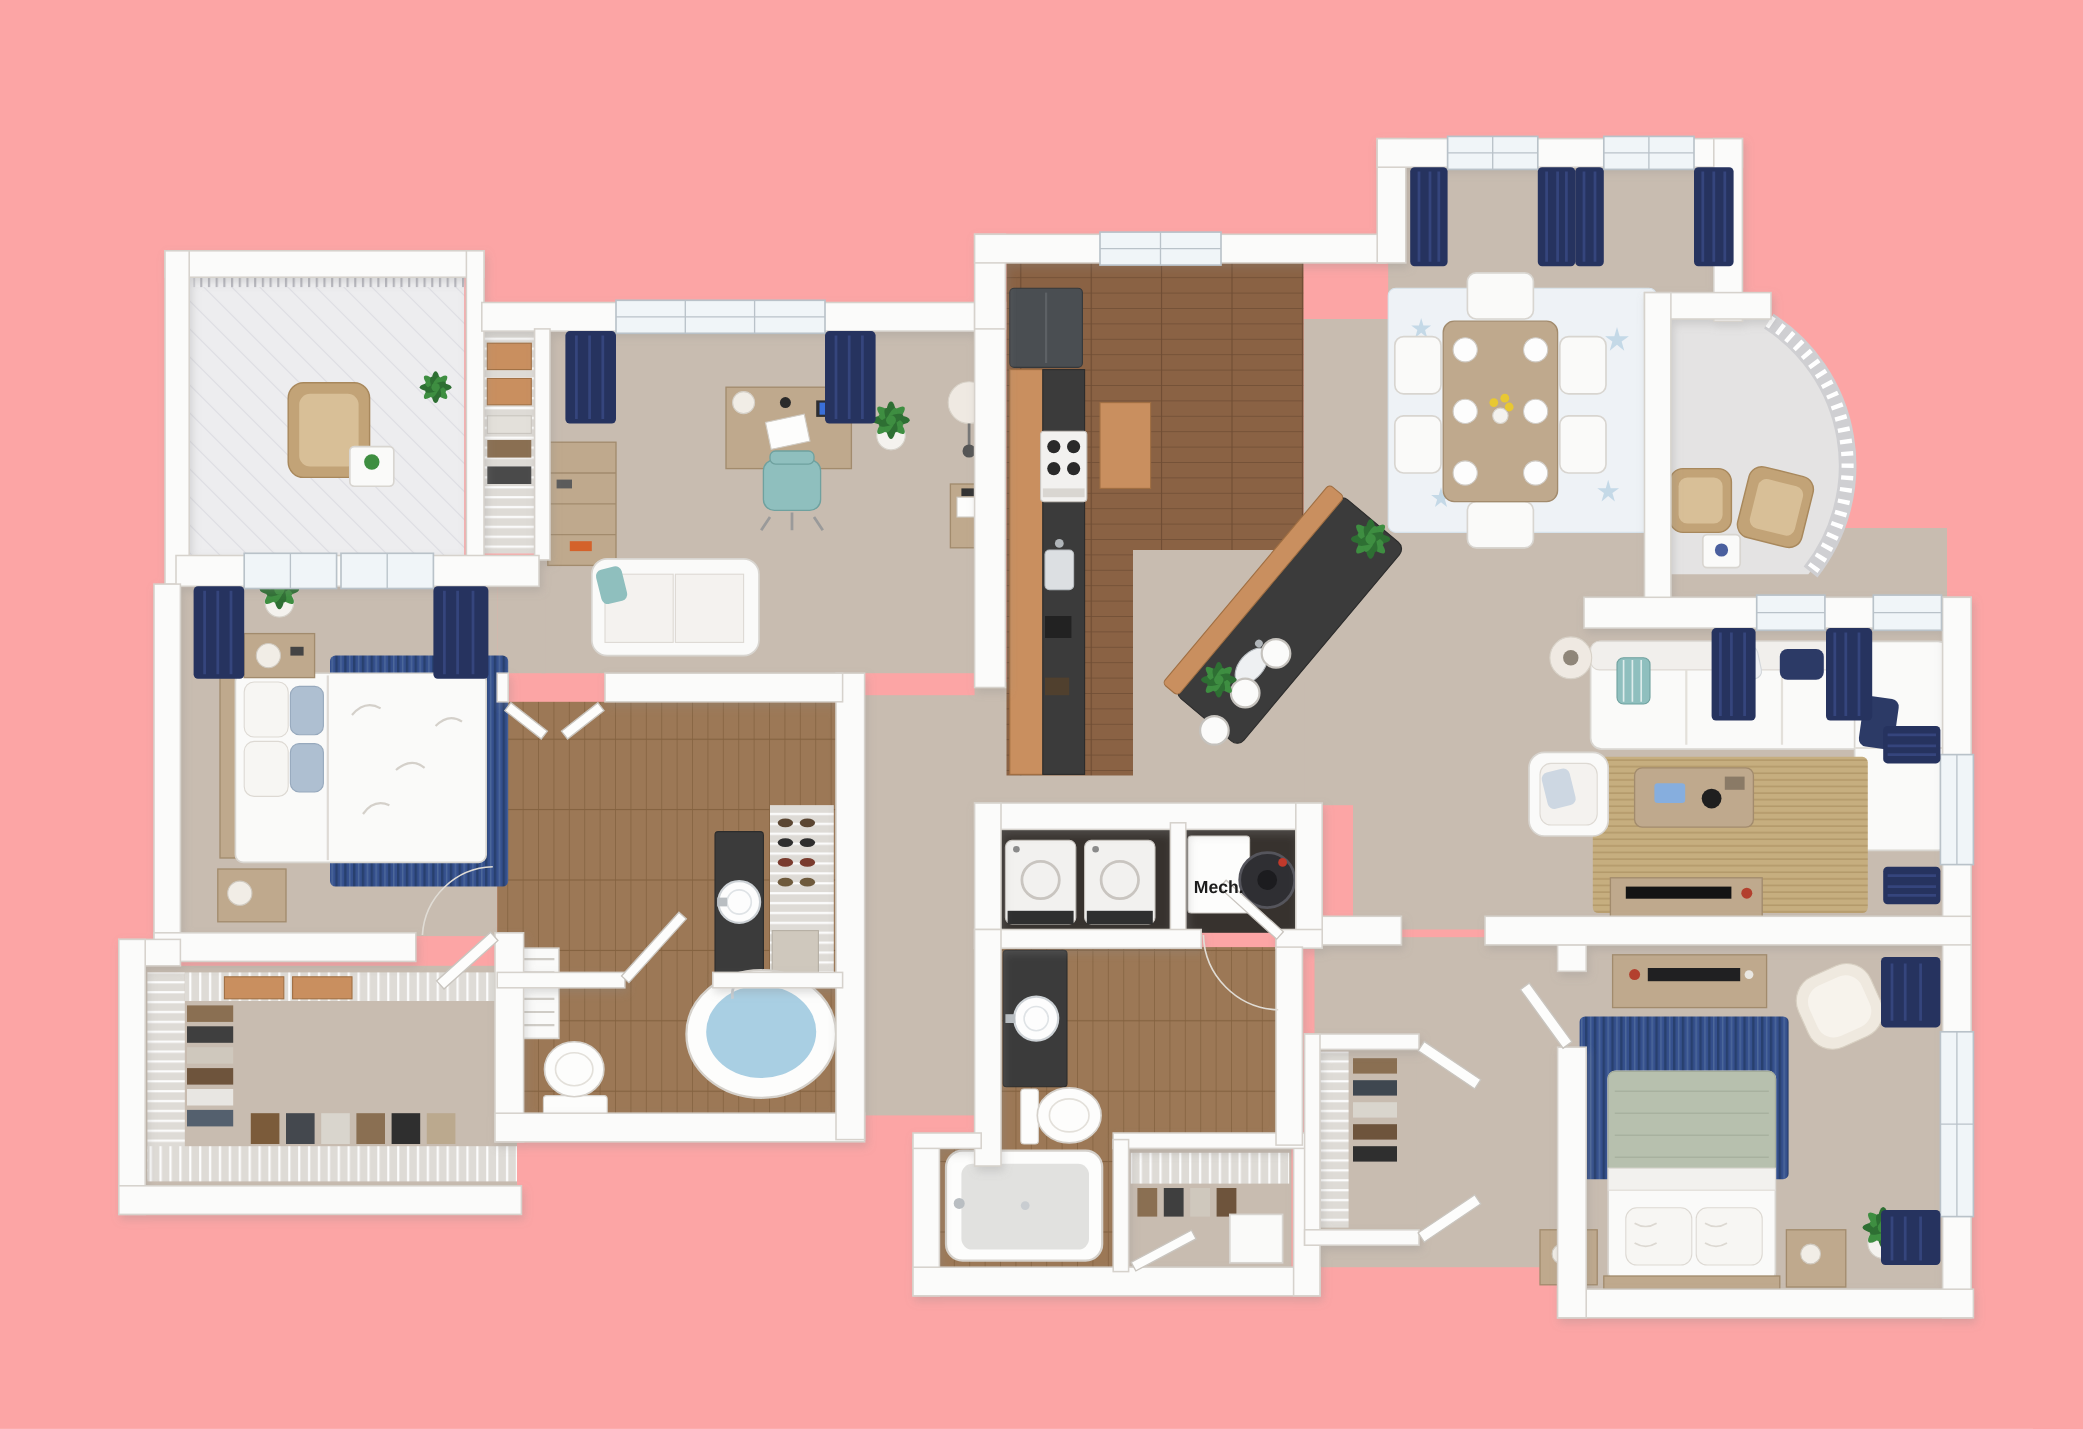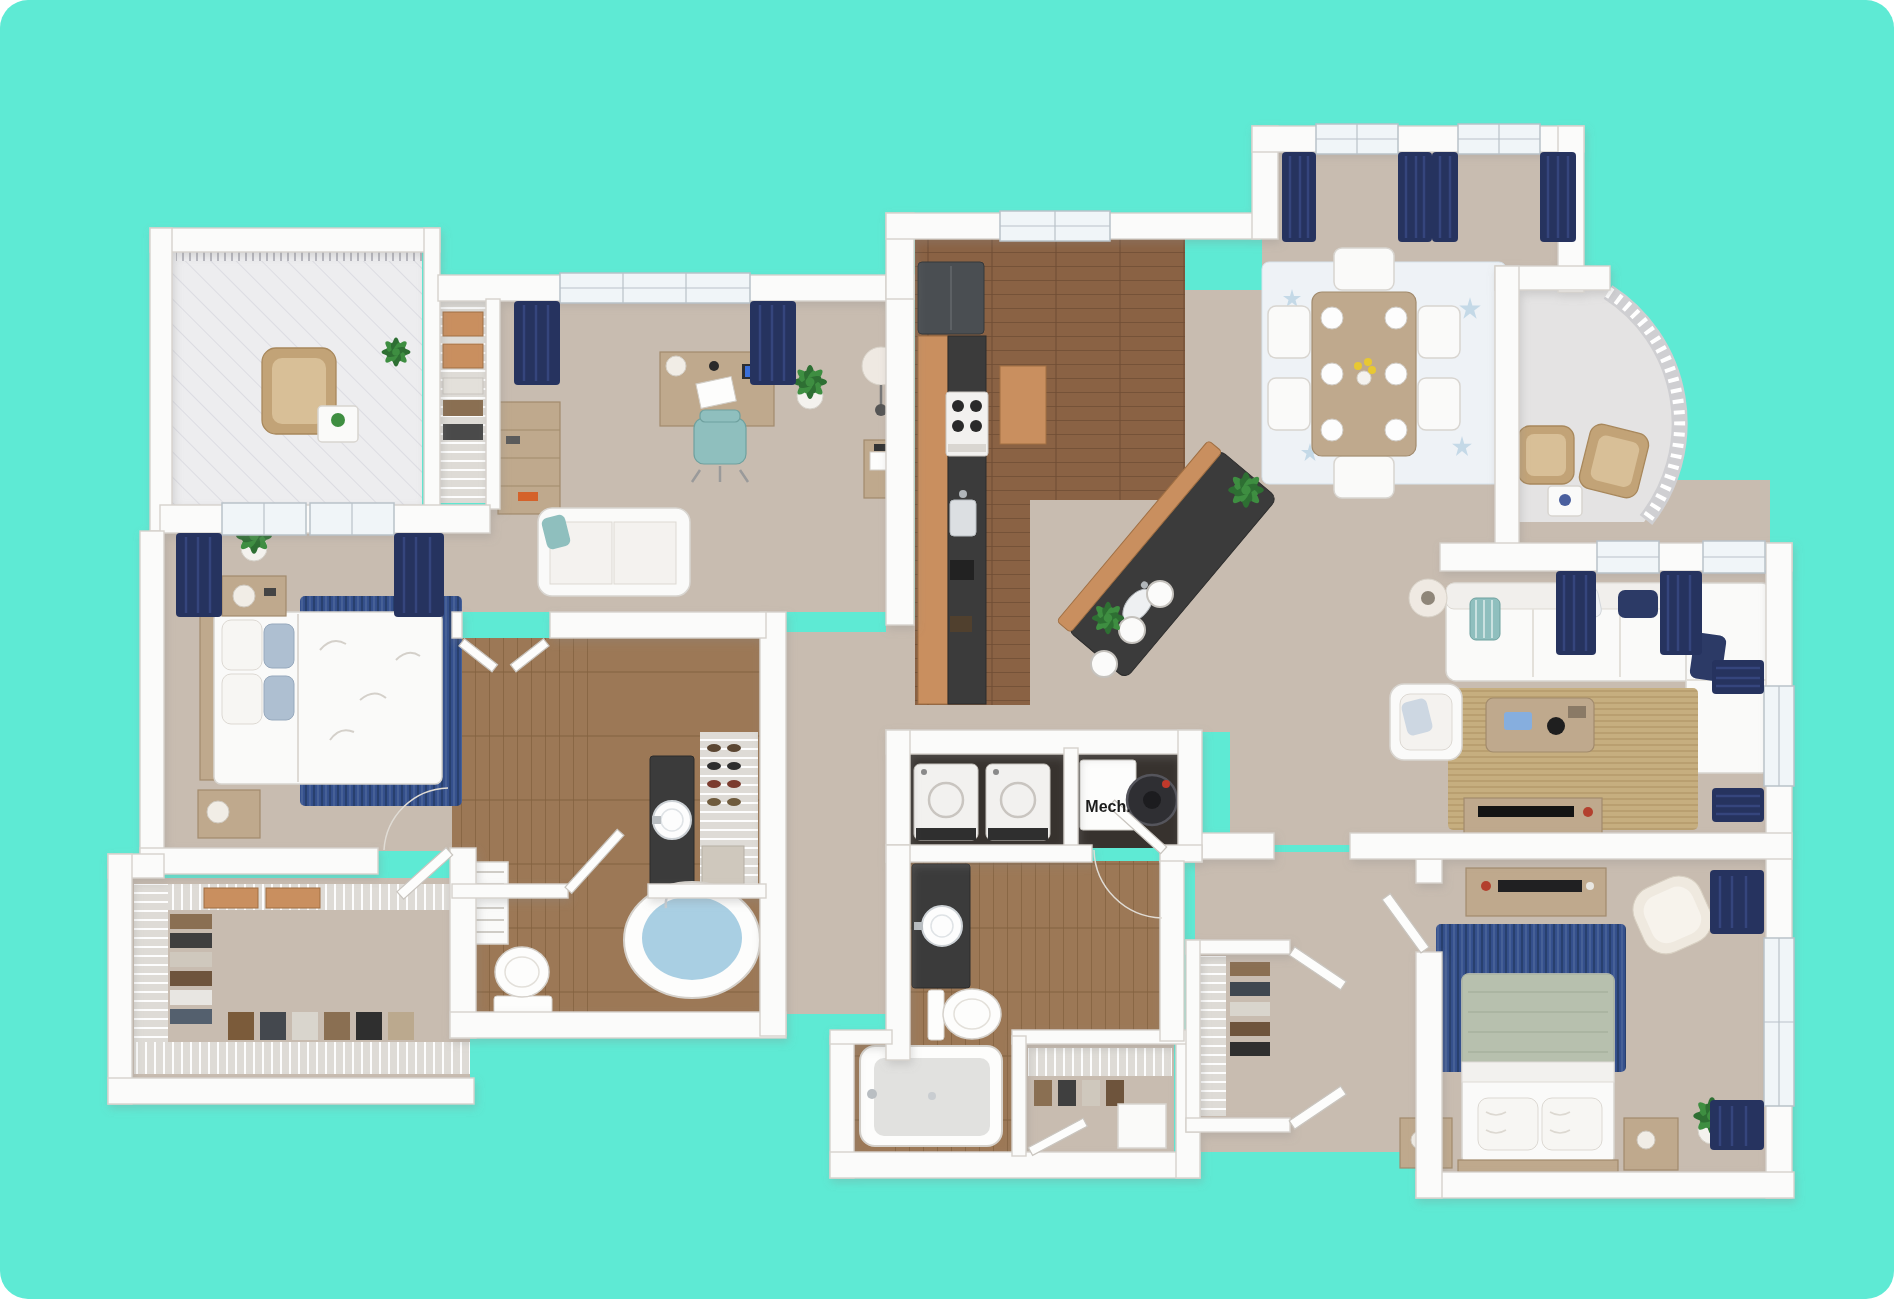--- a/index.html
+++ b/index.html
@@ -1,16 +1,16 @@
 <!DOCTYPE html>
 <html style="--wall: #fbfbfa; --wallEdge: #d6d2cc; --carpet: #c8bcb0; --woodKitchen: #8a6244; --woodKitchenLine: #6e4c33; --woodBath: #9c7856; --woodBathLine: #83613f; --balconyFloor: #ededef; --balconyLine: #dcdce2; --concrete: #e4e3e3; --navy: #26335f; --navyLight: #3a4a85; --windowPane: #f0f5f8; --windowFrame: #b9c2c9; --granite: #3b3b3b; --cabinetTan: #c98f5f; --furnWood: #bfa98d; --furnWoodDark: #a28b6d; --white: #fafaf9; --whiteEdge: #d8d5d0; --teal: #8fbfbe; --tealDark: #6fa19f; --blueRug: #35508d; --blueRugDark: #28406e; --blueRugLight: #5b77a3; --sage: #b7c0ae; --jute: #c6ae7f; --juteLine: #b3996a; --green: #3e8e41; --greenDark: #2e6f33; --water: #a9cfe3; --interiorDark: #37322e; --pillowBlue: #aebfd1; --starfish: #b9d2e3; --text: #1c1c1c;"><head>
 <meta charset="utf-8">
 <style>
   html,body{margin:0;padding:0;background:#ffffff;}
-  #stage{width:1894px;height:1299px;position:relative;background:#5eead4;font-family:"Liberation Sans",sans-serif;border-radius:28px;}
+  #stage{width:1894px;height:1299px;position:relative;background:#fca5a5;font-family:"Liberation Sans",sans-serif;}
   svg{display:block}
   .wall{fill:var(--wall);stroke:var(--wallEdge);stroke-width:1.4}
   .win{fill:var(--windowPane);stroke:var(--windowFrame);stroke-width:1.5}
   .mull{stroke:var(--windowFrame);stroke-width:1.2;fill:none}
   .cur{fill:var(--navy)}
   .curl{stroke:var(--navyLight);stroke-width:2.5;fill:none;opacity:.8}
   .carpet{fill:var(--carpet)}
   .balc{fill:url(#pBalc)}
   .conc{fill:var(--concrete)}
   .dark{fill:var(--interiorDark)}

